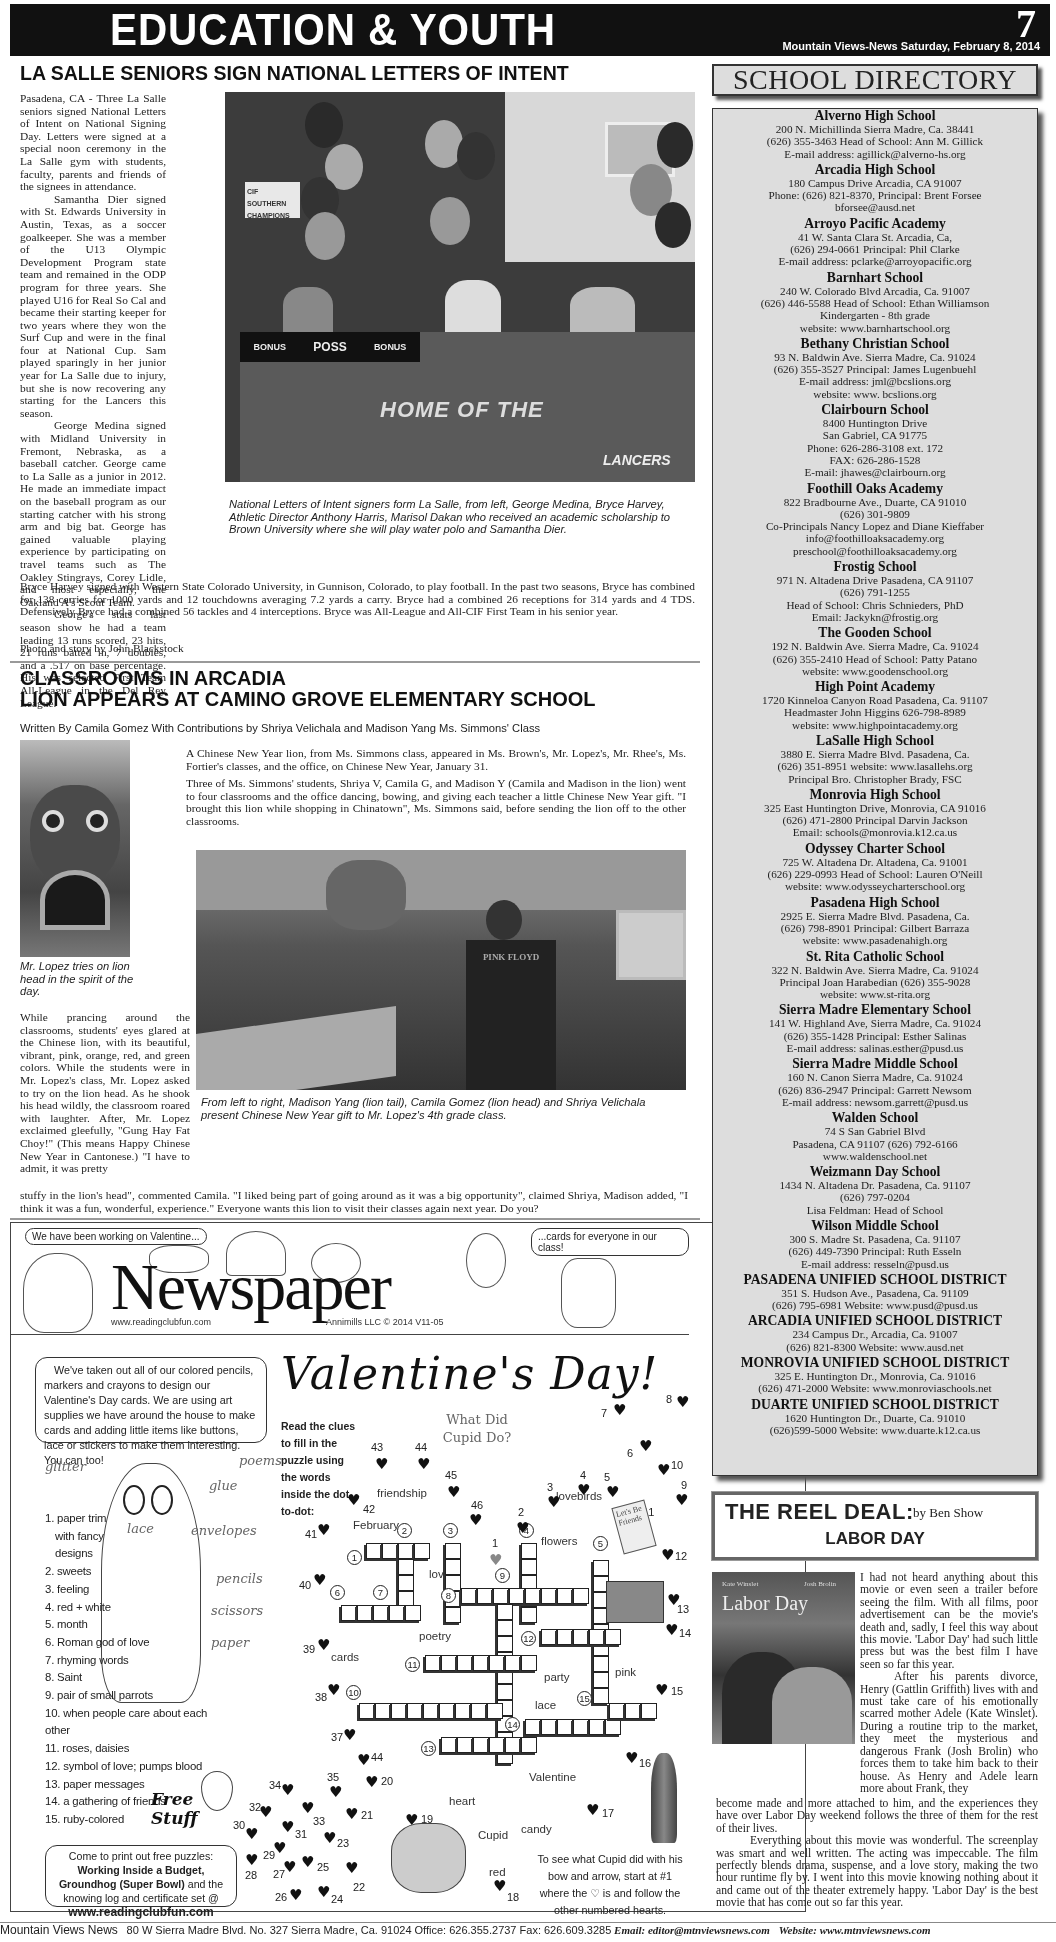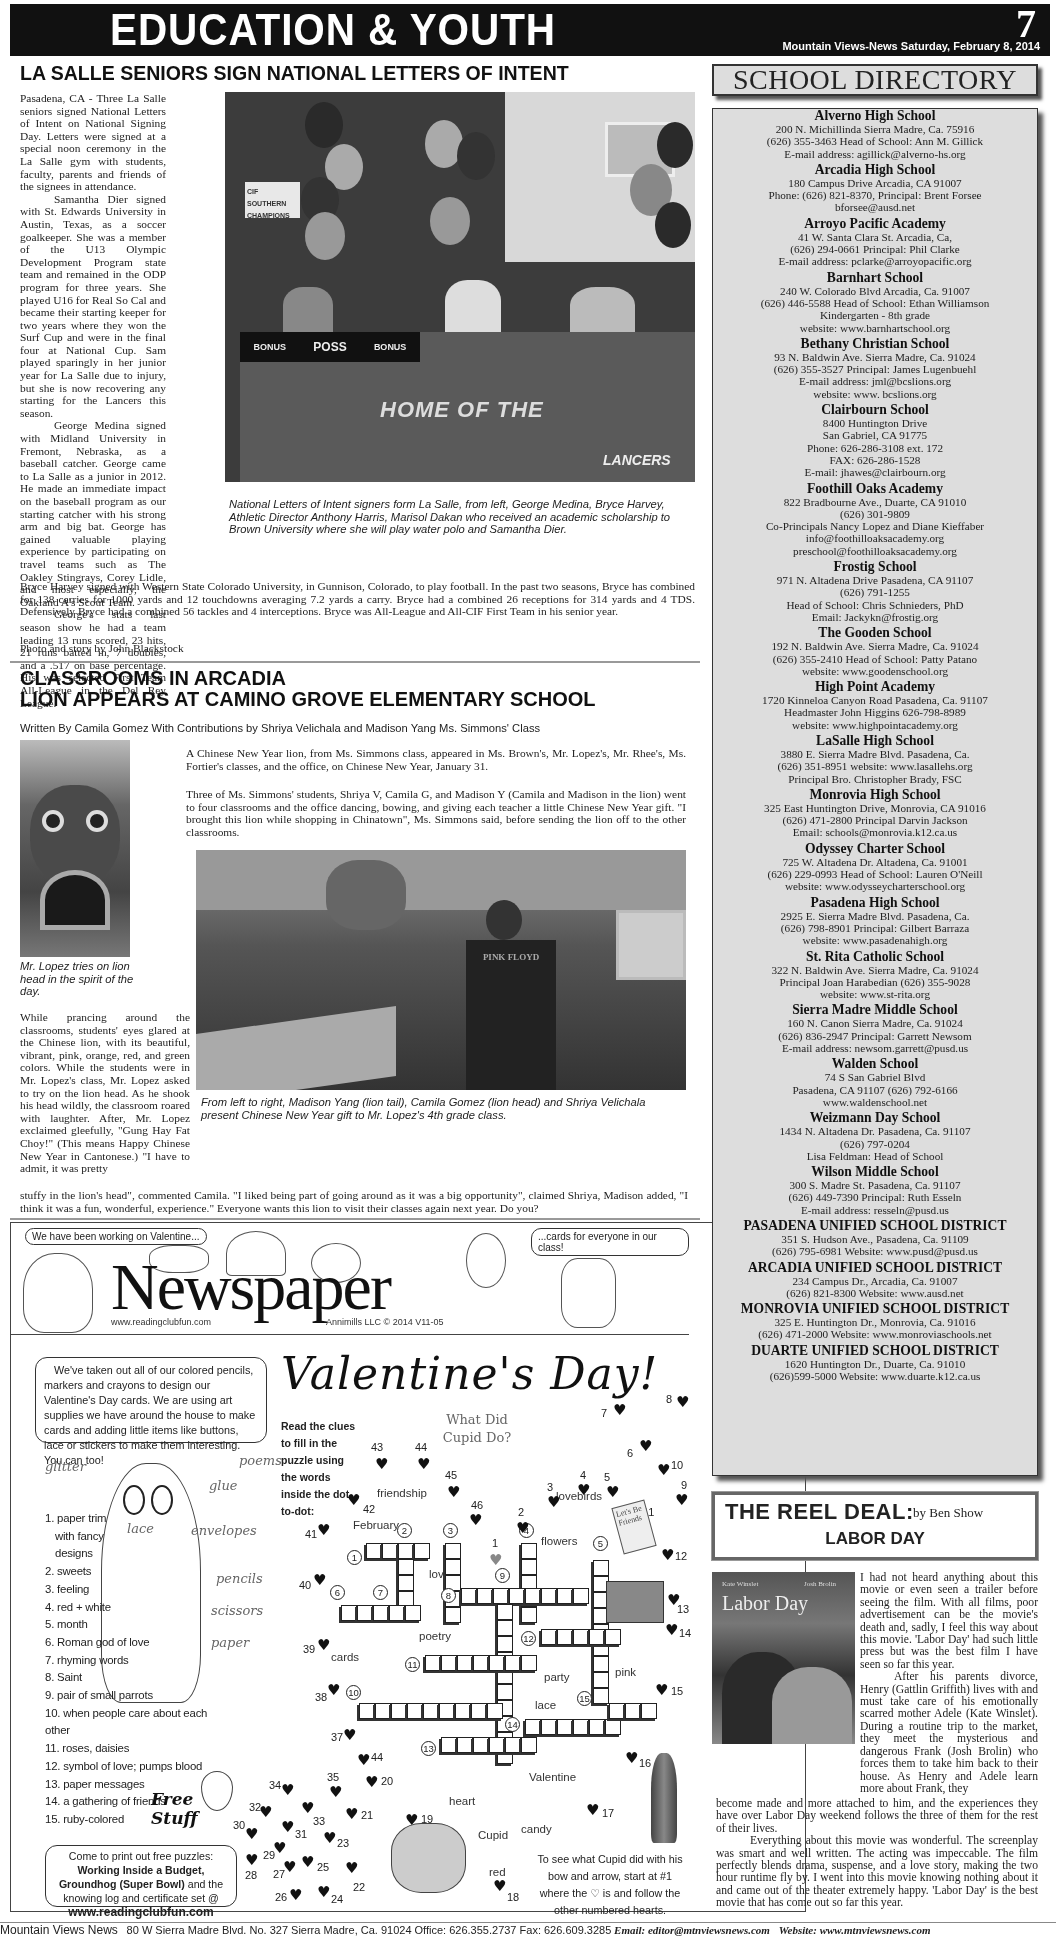--- a/index.html
+++ b/index.html
@@ -104,21 +104,21 @@
 
 <div class="abs photo" style="left:20px;top:740px;width:110px;height:217px;background:linear-gradient(180deg,#bbb,#666 30%,#444 70%,#777)">
   <div class="abs" style="left:10px;top:45px;width:90px;height:100px;border-radius:45%;background:#4a4a4a"></div>
   <div class="abs" style="left:22px;top:70px;width:22px;height:22px;border-radius:50%;border:4px solid #ddd;background:#222"></div>
   <div class="abs" style="left:66px;top:70px;width:22px;height:22px;border-radius:50%;border:4px solid #ddd;background:#222"></div>
   <div class="abs" style="left:20px;top:130px;width:70px;height:60px;border-radius:50% 50% 0 0;border:5px solid #aaa;background:#1a1a1a"></div>
 </div>
 <div class="abs cap" style="left:20px;top:960px;width:118px">Mr. Lopez tries on lion head in the spirit of the day.</div>
 
 <div class="abs body" style="left:186px;top:747px;width:500px">
-  <p style="margin-bottom:16px">A Chinese New Year lion, from Ms. Simmons class, appeared in Ms.  Brown's, Mr. Lopez's, Mr. Rhee's, Ms. Fortier's classes, and the office, on Chinese New Year, January 31.</p>
+  <p style="margin-bottom:5px">A Chinese New Year lion, from Ms. Simmons class, appeared in Ms.  Brown's, Mr. Lopez's, Mr. Rhee's, Ms. Fortier's classes, and the office, on Chinese New Year, January 31.</p>
   <p>Three of Ms. Simmons' students, Shriya V, Camila G, and Madison Y (Camila and Madison in the lion) went to four classrooms and the office dancing, bowing, and giving each teacher a little Chinese New Year gift. "I brought this lion while shopping in Chinatown", Ms. Simmons said, before sending the lion off to the other classrooms.</p>
 </div>
 
 <div class="abs photo" style="left:196px;top:850px;width:490px;height:240px;background:linear-gradient(180deg,#888,#555 40%,#333)">
   <div class="abs" style="left:0;top:0;width:490px;height:60px;background:#999"></div>
   <div class="abs" style="left:130px;top:10px;width:80px;height:70px;border-radius:40%;background:#666"></div>
   <div class="abs" style="left:290px;top:50px;width:36px;height:40px;border-radius:50%;background:#333"></div>
   <div class="abs" style="left:270px;top:90px;width:90px;height:150px;background:#222;color:#aaa;font:bold 9px 'Liberation Serif',serif;text-align:center;padding-top:12px">PINK FLOYD</div>
   <div class="abs" style="left:420px;top:60px;width:70px;height:70px;background:#ccc;border:3px solid #bbb"></div>
   <div class="abs" style="left:0;top:170px;width:200px;height:70px;background:#aaa;transform:skewY(-8deg)"></div>
@@ -411,21 +411,21 @@
   <div class="abs" style="left:380px;top:600px;width:75px;height:70px;border:1px solid #444;border-radius:40%;background:#ccc"></div>
 
   <div class="abs" style="left:524px;top:628px;width:150px;font-family:'Liberation Sans',sans-serif;font-size:10.8px;line-height:17px;color:#222;text-align:center">To see what Cupid did with his bow and arrow, start at #1 where the ♡ is and follow the other numbered hearts.</div>
 </div>
 
 <div id="dir-title" class="abs">SCHOOL DIRECTORY</div>
 <div id="dir-box" class="abs">
   <div id="dir-list">
       <div class="school entry">
         <div class="nm">Alverno High School</div>
-        <div class="ln">200 N. Michillinda  Sierra Madre, Ca. 75916</div>
+        <div class="ln">200 N. Michillinda  Sierra Madre, Ca. 38441</div>
         <div class="ln">(626) 355-3463 Head of School: Ann M. Gillick</div>
         <div class="ln">E-mail address: agillick@alverno-hs.org</div>
       </div>
       <div class="school entry">
         <div class="nm">Arcadia High School</div>
         <div class="ln">180 Campus Drive Arcadia, CA 91007</div>
         <div class="ln">Phone: (626) 821-8370, Principal: Brent Forsee</div>
         <div class="ln">bforsee@ausd.net</div>
       </div>
       <div class="school entry">
@@ -505,20 +505,26 @@
         <div class="nm">Pasadena High School</div>
         <div class="ln">2925 E. Sierra Madre Blvd.  Pasadena, Ca.</div>
         <div class="ln">(626) 798-8901 Principal: Gilbert Barraza</div>
         <div class="ln">website: www.pasadenahigh.org</div>
       </div>
       <div class="school entry">
         <div class="nm">St. Rita Catholic School</div>
         <div class="ln">322 N. Baldwin Ave.  Sierra Madre, Ca. 91024</div>
         <div class="ln">Principal Joan Harabedian  (626) 355-9028</div>
         <div class="ln">website: www.st-rita.org</div>
+      </div>
+      <div class="school entry">
+        <div class="nm">Sierra Madre Elementary School</div>
+        <div class="ln">141 W. Highland Ave,  Sierra Madre, Ca. 91024</div>
+        <div class="ln">(626) 355-1428 Principal: Esther Salinas</div>
+        <div class="ln">E-mail address: salinas.esther@pusd.us</div>
       </div>
       <div class="school entry">
         <div class="nm">Sierra Madre Middle School</div>
         <div class="ln">160 N. Canon Sierra Madre, Ca. 91024</div>
         <div class="ln">(626) 836-2947 Principal: Garrett Newsom</div>
         <div class="ln">E-mail address: newsom.garrett@pusd.us</div>
       </div>
       <div class="school entry">
         <div class="nm">Walden School</div>
         <div class="ln">74 S San Gabriel Blvd</div>

